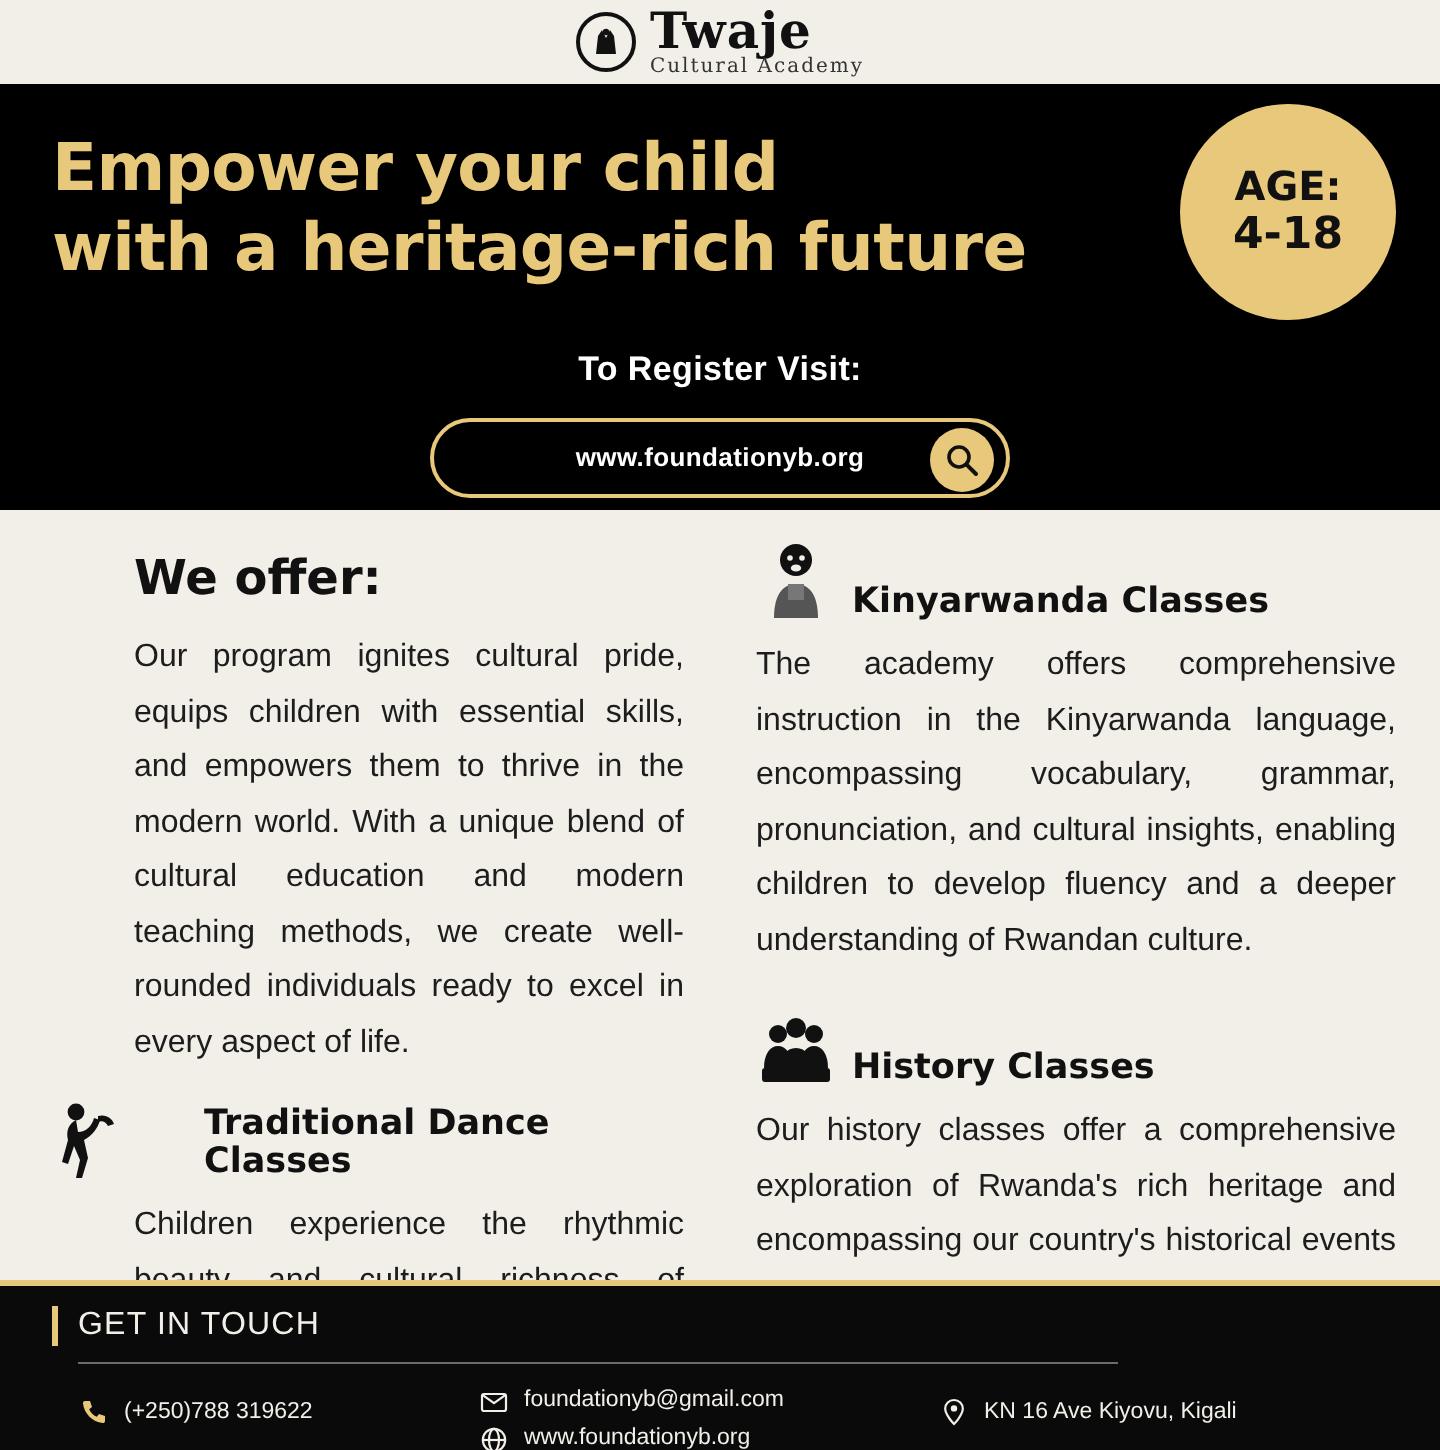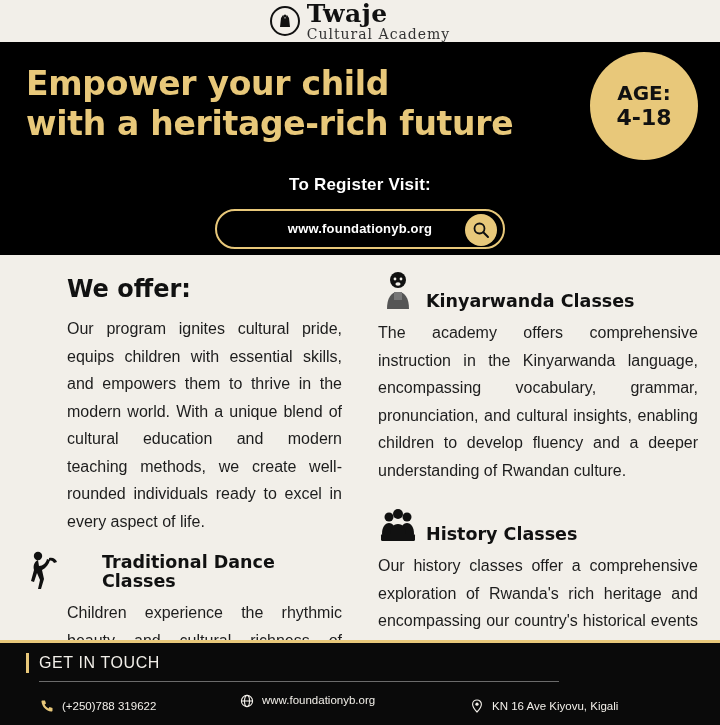--- a/index.html
+++ b/index.html
@@ -41,21 +41,21 @@
   .logo-text { line-height: 1; }
   .logo-name {
     font-family: "DejaVu Serif", serif;
     font-size: 25px;
     font-weight: bold;
     color: #111;
     letter-spacing: 0.5px;
   }
   .logo-sub {
     font-family: "DejaVu Serif", serif;
-    font-size: 14px;
+    font-size: 10px;
     color: #333;
     letter-spacing: 1px;
     text-align: center;
     margin-top: 1px;
   }
 
   
   .hero {
     background: #000;
     height: 213px;
@@ -347,20 +347,29 @@
             <path d="M2.5 1.5 L5 1.5 L6 4.5 L4.6 5.6 C5.4 7.4 6.6 8.6 8.4 9.4 L9.5 8 L12.5 9 L12.5 11.5 C12.5 12.2 12 12.6 11.3 12.5 C6.2 11.9 2.1 7.8 1.5 2.7 C1.4 2 1.8 1.5 2.5 1.5 Z" fill="#e8c87a"></path>
           </svg>
         </span>
         <span class="ctext">(+250)788 319622</span>
       </div>
 
       <div class="mail-rows cg-mail">
         <div class="mail-row">
           <span class="cicon">
             <svg width="14" height="14" viewBox="0 0 14 14" aria-hidden="true">
+              <rect x="1" y="3" width="12" height="8.5" rx="1" fill="none" stroke="#f2efe9" stroke-width="1.1"></rect>
+              <path d="M1.4 3.6 L7 7.6 L12.6 3.6" fill="none" stroke="#f2efe9" stroke-width="1.1"></path>
+            </svg>
+          </span>
+          <span class="ctext">foundationyb@gmail.com</span>
+        </div>
+        <div class="mail-row">
+          <span class="cicon">
+            <svg width="14" height="14" viewBox="0 0 14 14" aria-hidden="true">
               <circle cx="7" cy="7" r="5.6" fill="none" stroke="#f2efe9" stroke-width="1.1"></circle>
               <ellipse cx="7" cy="7" rx="2.5" ry="5.6" fill="none" stroke="#f2efe9" stroke-width="1.1"></ellipse>
               <line x1="1.4" y1="7" x2="12.6" y2="7" stroke="#f2efe9" stroke-width="1.1"></line>
             </svg>
           </span>
           <span class="ctext">www.foundationyb.org</span>
         </div>
       </div>
 
       <div class="cgroup cg-loc">

